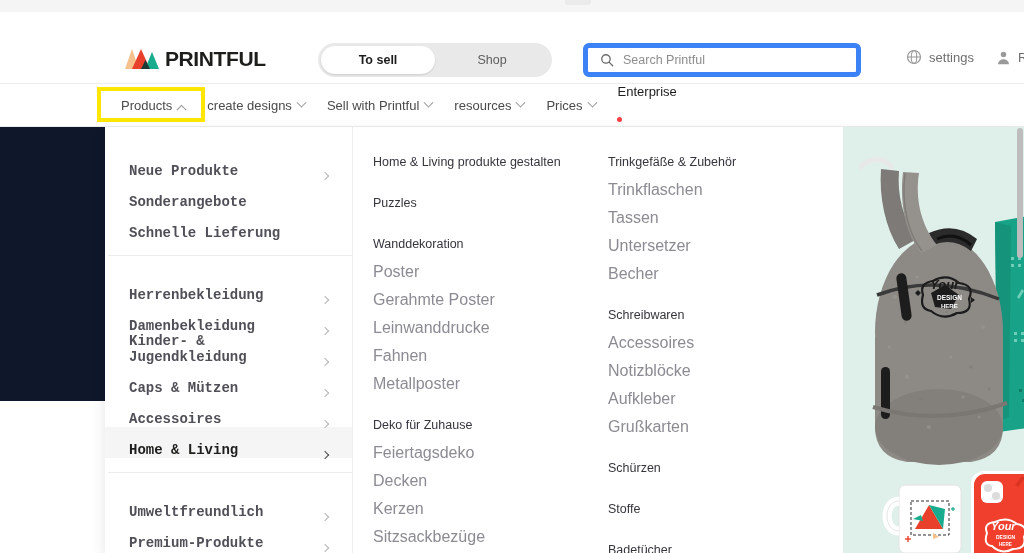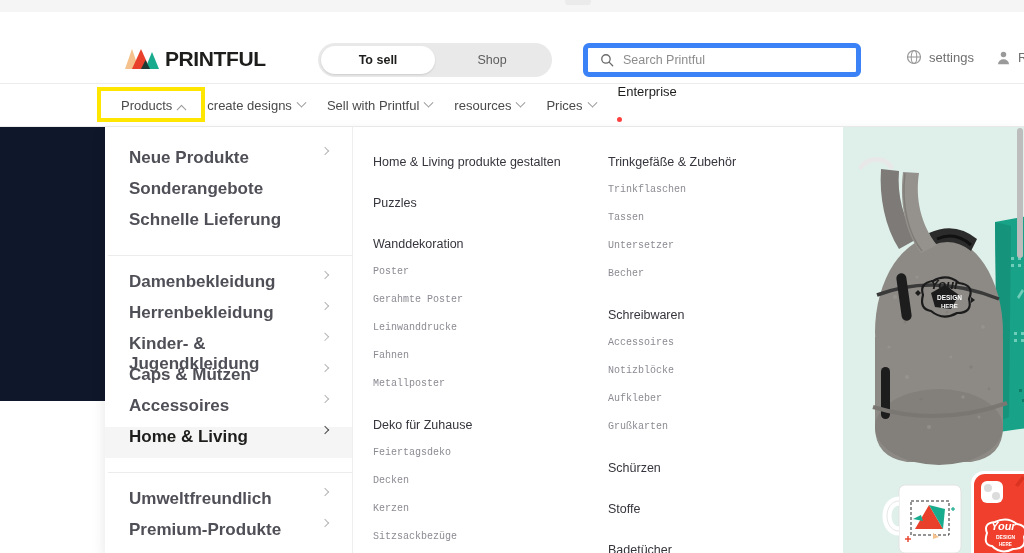--- a/index.html
+++ b/index.html
@@ -204,28 +204,29 @@
   }
 
   .col-left {
     width: 248px;
     border-right: 1px solid #eeeeee;
     padding-top: 21px;
     flex-shrink: 0;
   }
   .cat-row {
     display: flex;
-    align-items: flex-start;
+    align-items: flex-end;
     justify-content: space-between;
     padding: 0 24px 0 24px;
     height: 31px;
-    font-size: 17px;
+    font-size: 14px;
     font-weight: bold;
     color: #4f4f57;
     cursor: pointer;
+    font-family: Liberation Mono, monospace;
   }
   .cat-row.active {
     background: #f5f5f5;
     color: #1d1d1b;
     gap: 43px;
   }
   .cat-chev {
     width: 6px; height: 6px;
     border-right: 1.3px solid #b5b5b5;
     border-bottom: 1.3px solid #b5b5b5;
@@ -249,26 +250,25 @@
 
   .m-head {
     font-size: 12.5px;
     font-weight: normal;
     color: #35353d;
     line-height: 28px;
     cursor: pointer;
     white-space: nowrap;
   }
   .m-item {
-    font-size: 10px;
+    font-size: 16px;
     color: #8b8b93;
     line-height: 28px;
     cursor: pointer;
     white-space: nowrap;
-    font-family: Liberation Mono, monospace;
   }
   .m-gap { height: 13px; }
 
   
   .promo {
     position: relative;
     flex: 1;
     background: #dff0ea;
     overflow: hidden;
     padding-left: 16px;
@@ -386,25 +386,25 @@
       <div class="cat-row">
         <span>Sonderangebote</span>
       </div>
       <div class="cat-row">
         <span>Schnelle Lieferung</span>
       </div>
 
       <div class="cat-sep"></div>
 
       <div class="cat-row">
+        <span>Herrenbekleidung</span>
+        <span class="cat-chev"></span>
+      </div>
+      <div class="cat-row">
         <span>Damenbekleidung</span>
-        <span class="cat-chev"></span>
-      </div>
-      <div class="cat-row">
-        <span>Herrenbekleidung</span>
         <span class="cat-chev"></span>
       </div>
       <div class="cat-row">
         <span>Kinder- &amp; Jugendkleidung</span>
         <span class="cat-chev"></span>
       </div>
       <div class="cat-row">
         <span>Caps &amp; Mützen</span>
         <span class="cat-chev"></span>
       </div>

